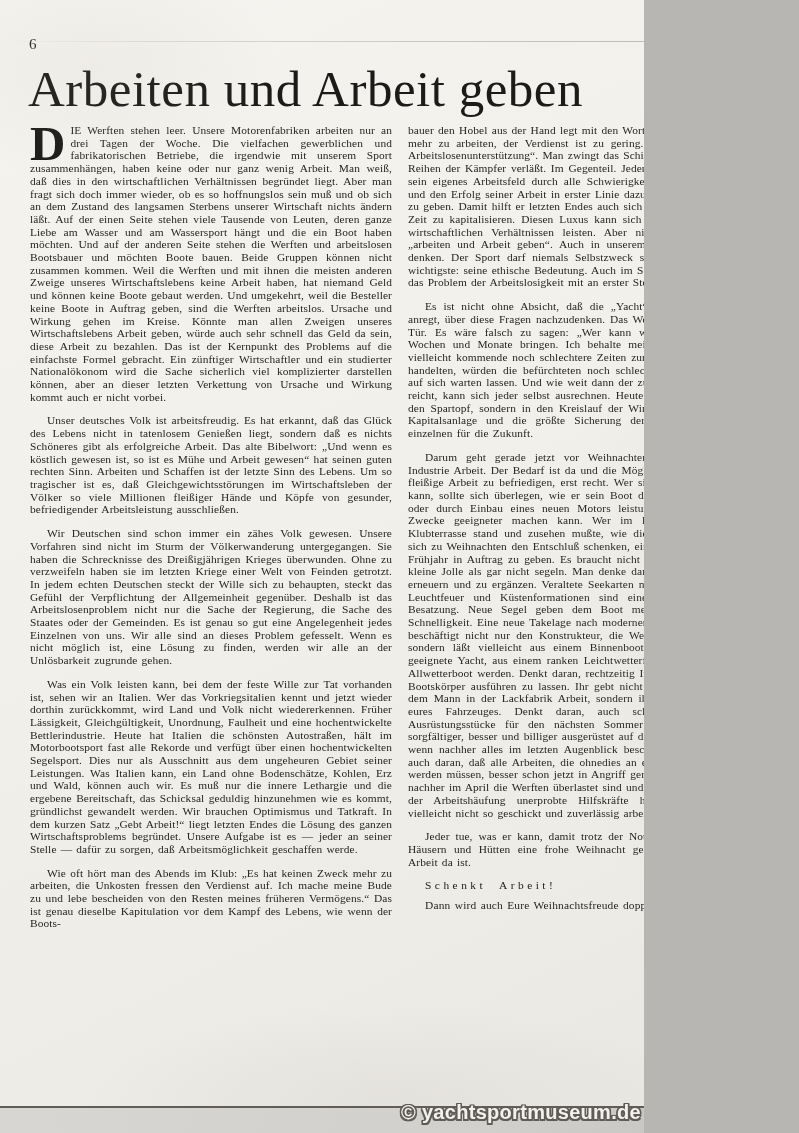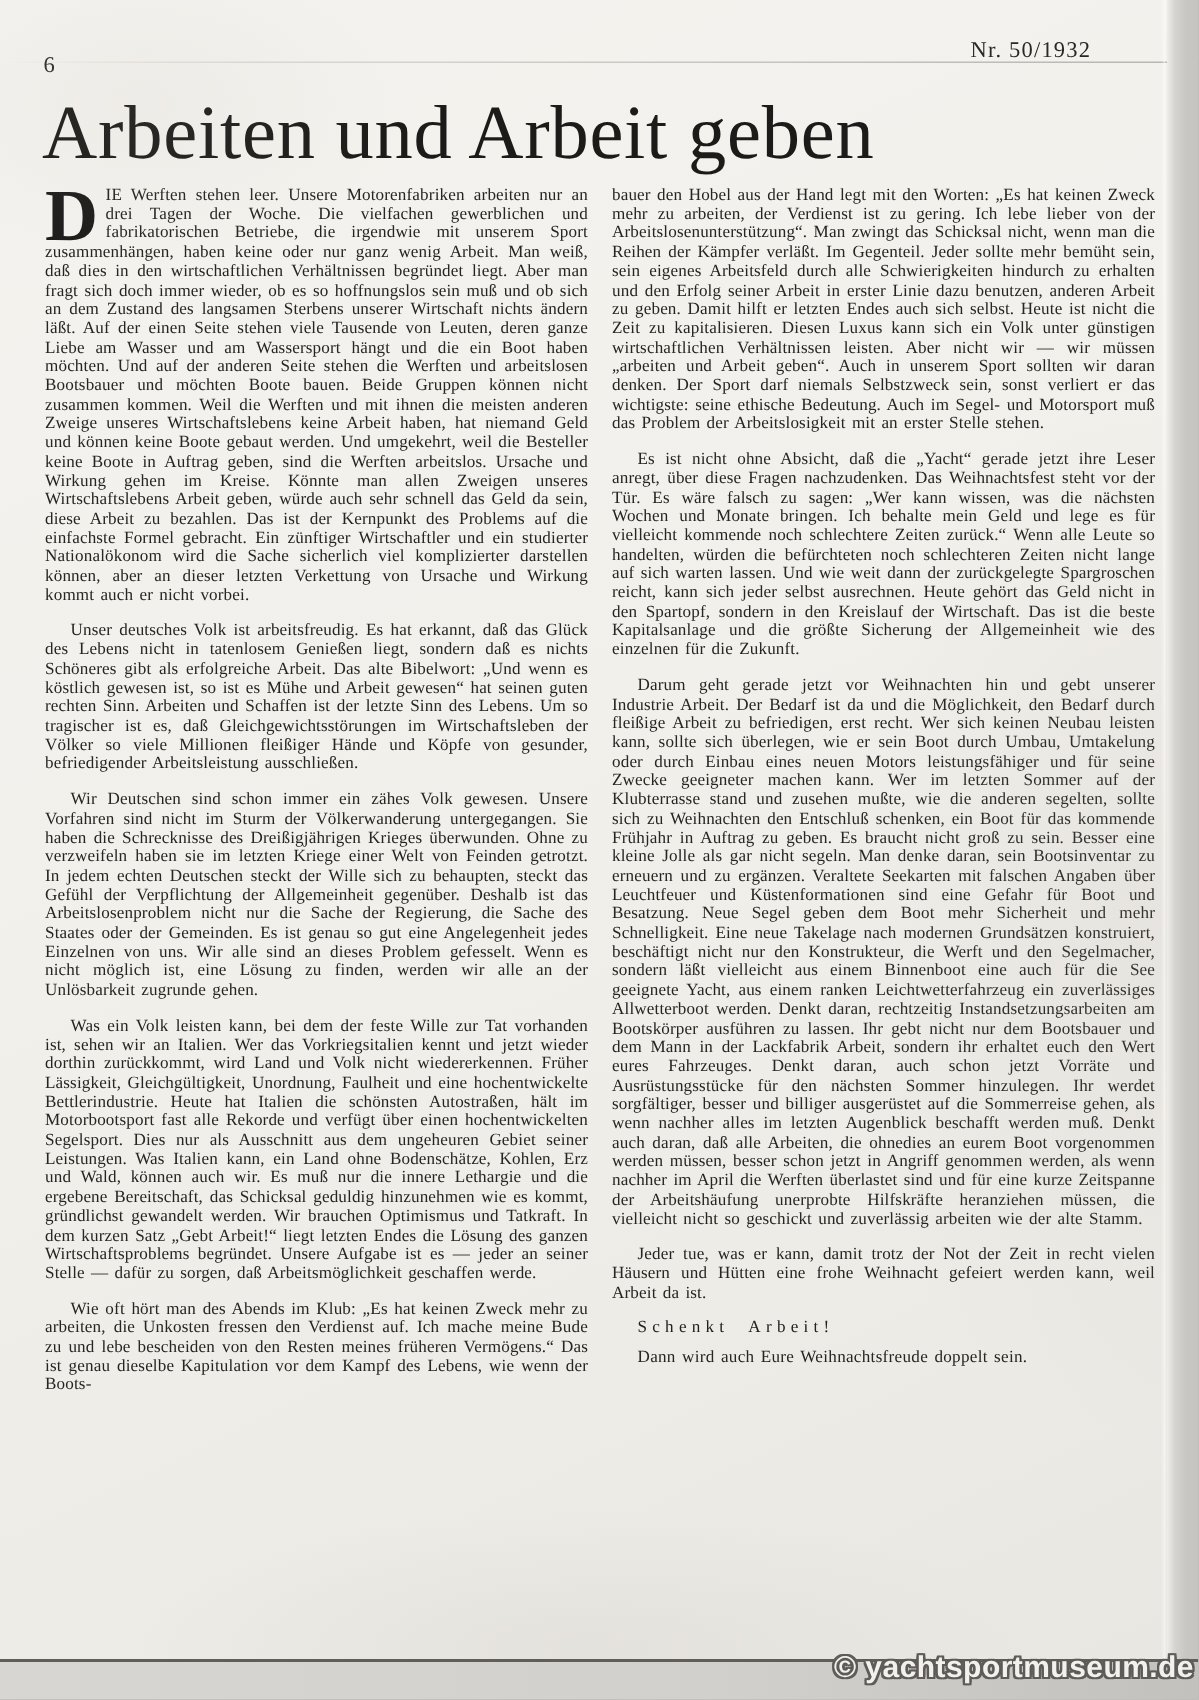--- a/index.html
+++ b/index.html
@@ -1,17 +1,17 @@
 <!DOCTYPE html>
 <html><head>
 <meta charset="utf-8">
 <style>
   html,body{margin:0;padding:0;background:#b8b6b2;}
   .scan{
-    position:relative;width:799px;height:1133px;overflow:hidden;
+    position:relative;width:644px;height:1133px;overflow:hidden;
     background:#cbc9c5;
     font-family:"Liberation Serif","DejaVu Serif",serif;
   }
   .sheet{
     position:absolute;left:0;top:0;width:778px;height:1108px;
     background:linear-gradient(155deg,#f5f3ef 0%,#f2f0eb 45%,#edebe6 80%,#e9e7e2 100%);
   }
   .sheet::after{ 
     content:"";position:absolute;inset:0;
     background:

